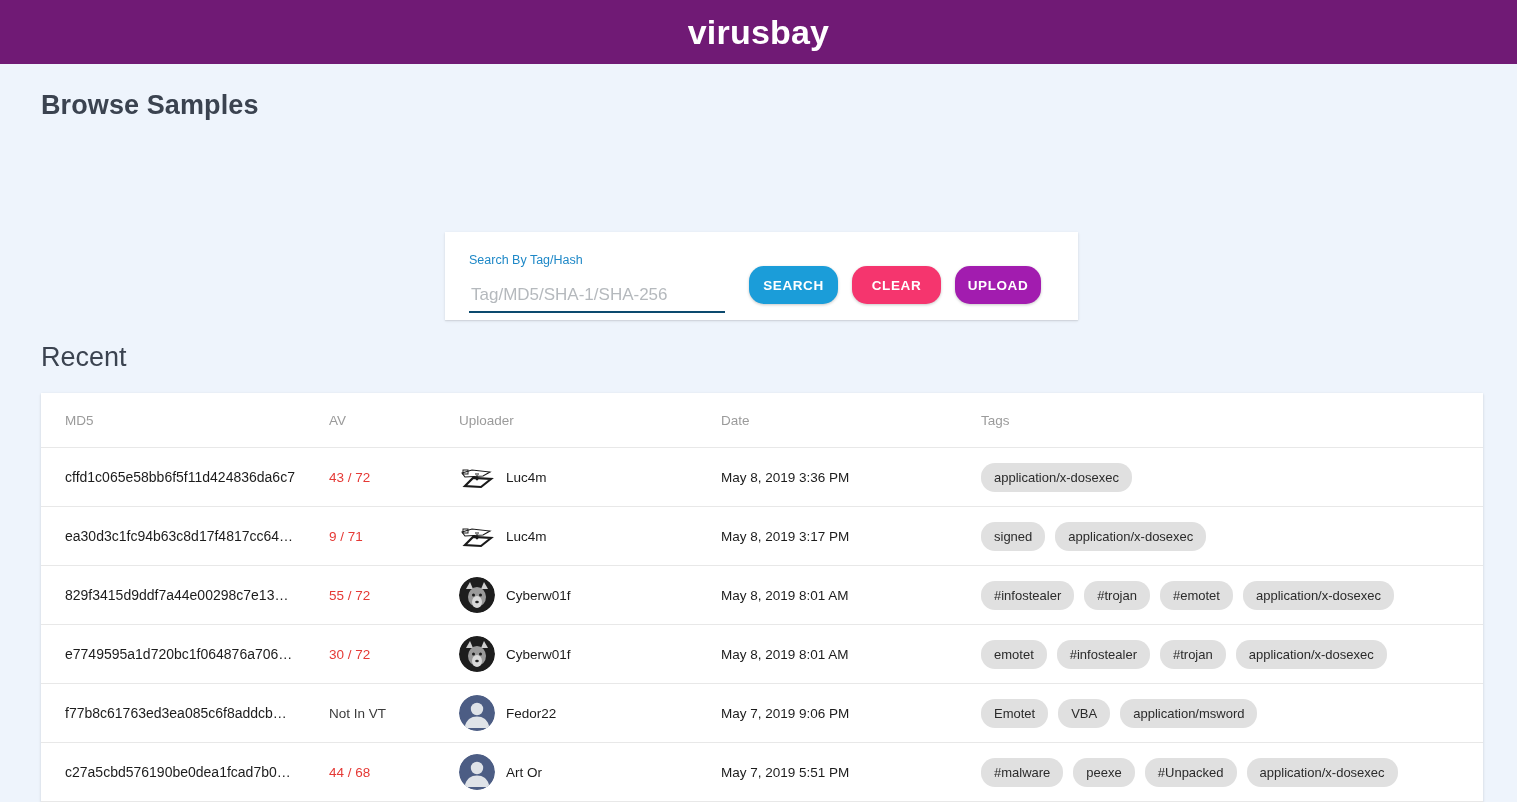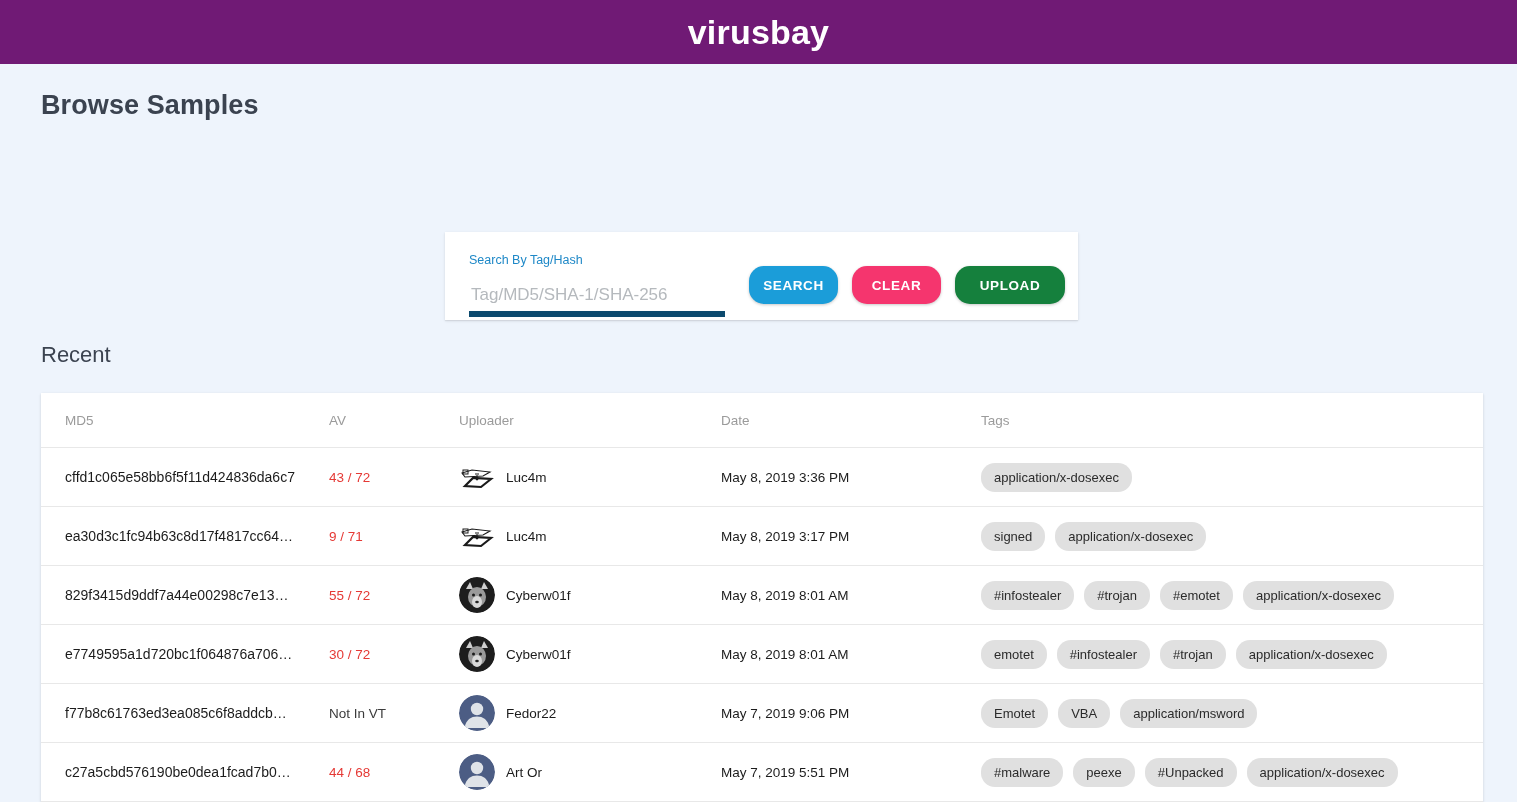--- a/index.html
+++ b/index.html
@@ -62,21 +62,21 @@
   .field-label {
     display: block;
     font-size: 12.5px;
     color: #1e88c7;
     line-height: 16px;
     margin-bottom: 17px;
   }
   .field-input {
     width: 256px;
     border: none;
-    border-bottom: 6px solid #0c4a6e;
+    border-bottom: 2px solid #0c4a6e;
     outline: none;
     font-size: 17px;
     font-family: "Liberation Sans", sans-serif;
     color: #222;
     padding: 0 0 6px 2px;
     background: transparent;
     caret-color: #333;
   }
   .field-input::placeholder { color: #b5b9bd; }
 
@@ -88,28 +88,28 @@
     font-weight: 600;
     letter-spacing: .6px;
     font-family: "Liberation Sans", sans-serif;
     height: 38px;
     border-radius: 15px;
     cursor: pointer;
     box-shadow: 0 1px 3px rgba(0,0,0,.22);
   }
   .btn-search { background: #1b9dd9; width: 89px; }
   .btn-clear  { background: #f5356e; width: 89px; }
-  .btn-upload { background: #15803d; width: 110px; }
+  .btn-upload { background: #a21caf; width: 86px; }
 
   
   .recent-title {
     position: absolute;
     left: 41px;
     top: 278px;
-    font-size: 22px;
+    font-size: 27px;
     font-weight: 400;
     color: #3b4350;
   }
 
   
   .table-card {
     position: absolute;
     left: 41px;
     top: 329px;
     width: 1442px;

